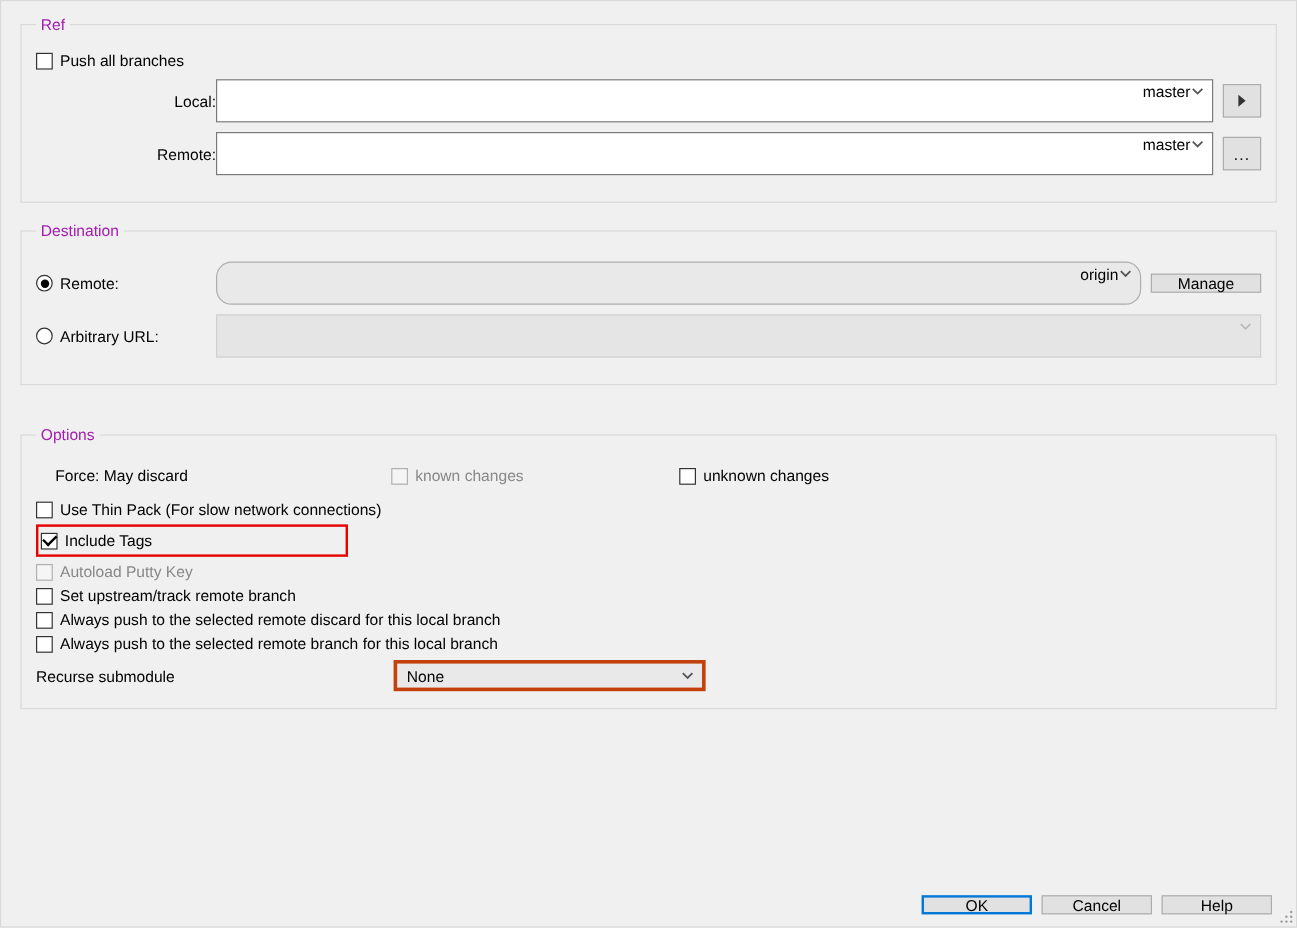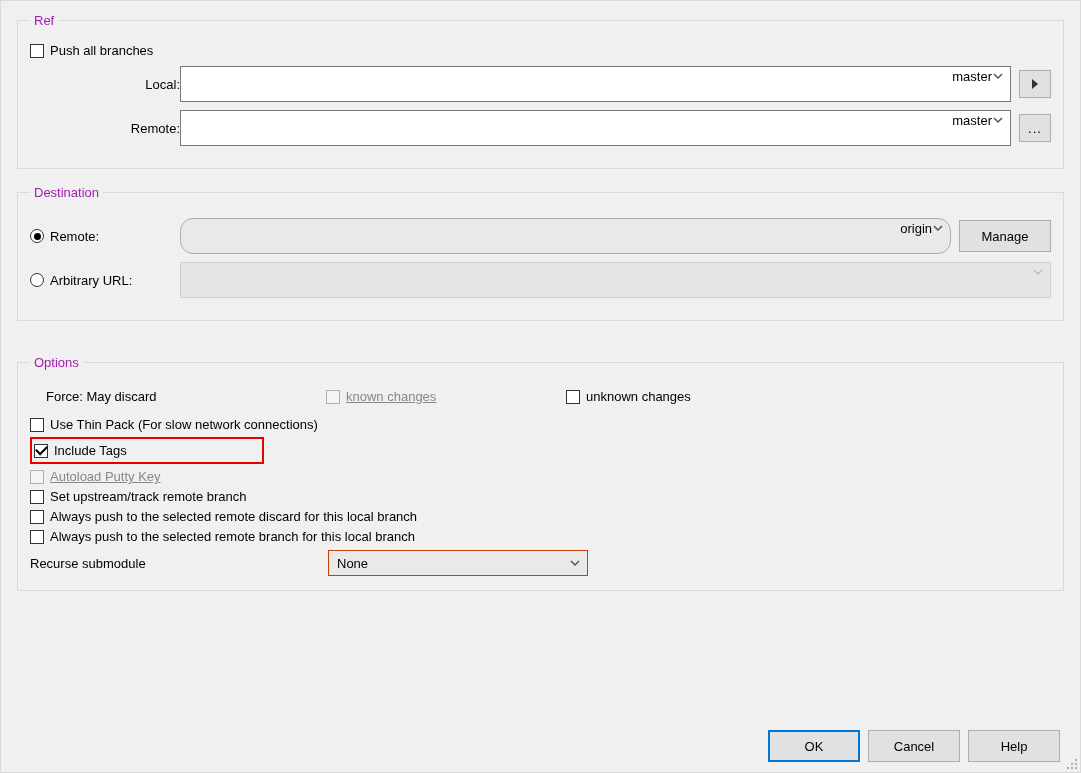--- a/index.html
+++ b/index.html
@@ -74,21 +74,21 @@
     height: 28px;
     border: 1px solid #adadad;
     background: #e1e1e1;
     margin-left: 8px;
     display: flex;
     align-items: center;
     justify-content: center;
     font-size: 13px;
   }
   .btn {
-    height: 32px;
+    height: 16px;
     padding: 0 18px;
     border: 1px solid #adadad;
     background: #e1e1e1;
     margin-left: 8px;
     display: flex;
     align-items: center;
     justify-content: center;
     font-size: 13px;
     min-width: 92px;
   }
@@ -117,39 +117,39 @@
     width: 9px;
     height: 5px;
     border-left: 2px solid #000;
     border-bottom: 2px solid #000;
     transform: rotate(-45deg) translate(1px,-1px);
   }
   .cb-box.disabled {
     border-color: #b0b0b0;
     background: #f5f5f5;
   }
-  .cb.disabled { color: #888; text-decoration: underline; }
+  .cb.disabled { color: #888; }
   .radio {
     display:flex;
     align-items:center;
     gap:6px;
   }
   .radio-circle {
     width:14px;height:14px;border:1px solid #333;border-radius:50%;
     display:flex;align-items:center;justify-content:center;flex:0 0 14px;
     background:#fff;
   }
   .radio-circle.checked::after{
     content:"";width:7px;height:7px;border-radius:50%;background:#000;
   }
   .redbox {
     border: 2px solid #e60000;
     padding: 2px 6px 2px 2px;
     display: inline-flex;
-    width: 234px;
+    width: 260px;
   }
   .force-row {
     display:flex;
     align-items:center;
     gap: 40px;
     margin: 4px 0 8px 16px;
   }
   .buttons {
     position: absolute;
     right: 20px;
@@ -161,21 +161,21 @@
     position:absolute;
     right:2px;
     bottom:2px;
     width:14px;height:14px;
     color:#9a9a9a;
   }
   .resize-grip svg{width:14px;height:14px;}
   .small-combo {
     width: 260px;
     height: 26px;
-    border: 1px solid #c2410c;
+    border: 3px solid #c2410c;
     background: #e9e9e9;
     display:flex;align-items:center;justify-content:space-between;
     padding:0 6px 0 8px;
   }
   .options-recurse {
     display:flex;align-items:center;gap:8px;margin-top:6px;
   }
   .options-recurse-label{ width: 290px; }
   .tri-right svg{width:10px;height:12px;display:block;}
 </style>

